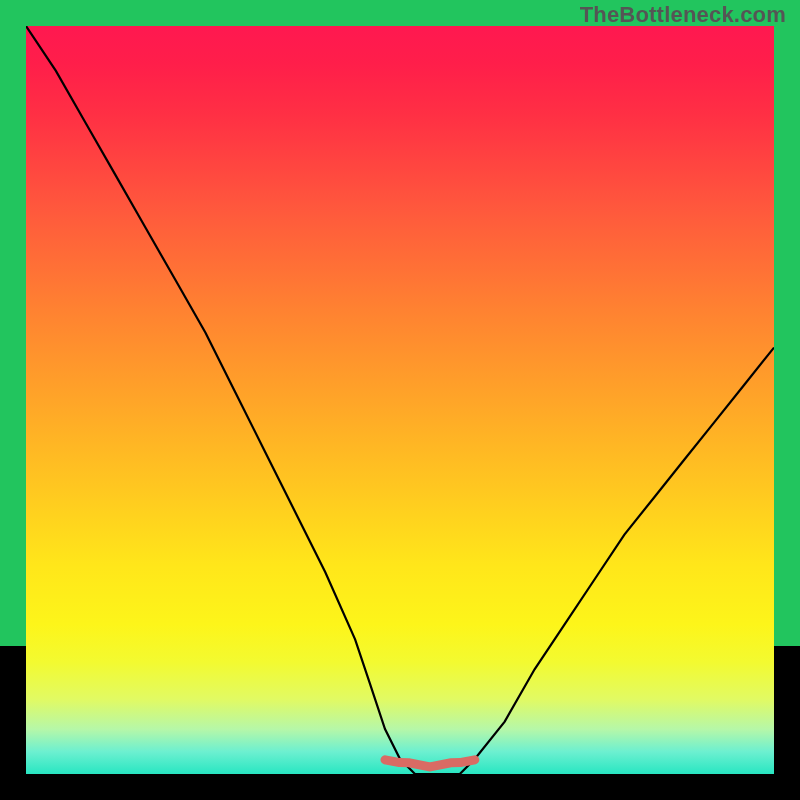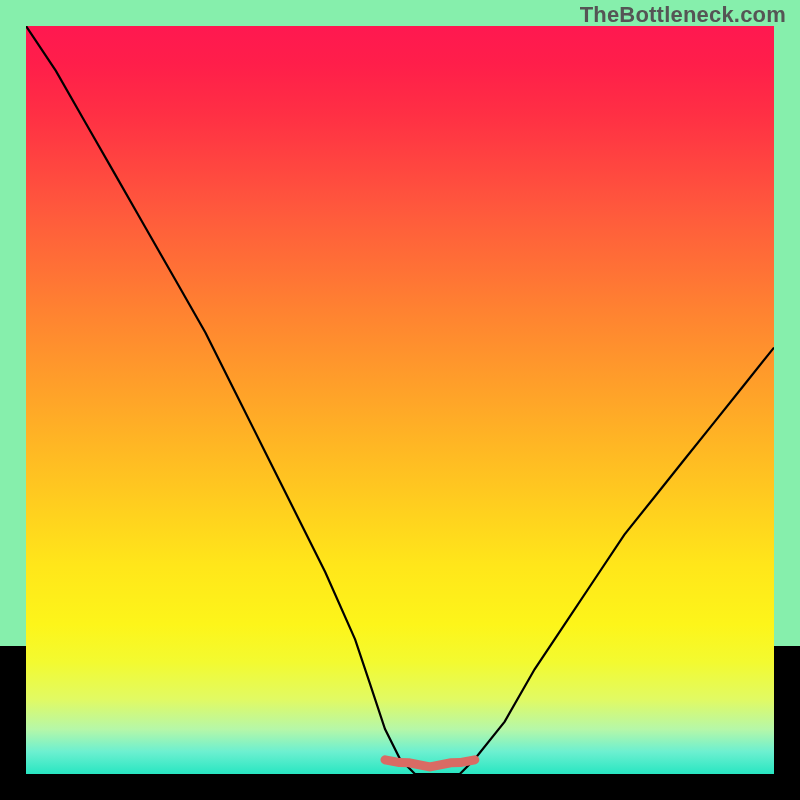--- a/index.html
+++ b/index.html
@@ -9,21 +9,21 @@
     height: 800px;
     background: #000;
     overflow: hidden;
   }
   .frame {
     position: absolute;
     left: 0;
     top: 0;
     width: 800px;
     height: 646px;
-    background: #86efac;
+    background: #22c55e;
   }
   .plot {
     position: absolute;
     left: 26px;
     top: 26px;
     width: 748px;
     height: 748px;
     overflow: hidden;
   }
   .gradient {

